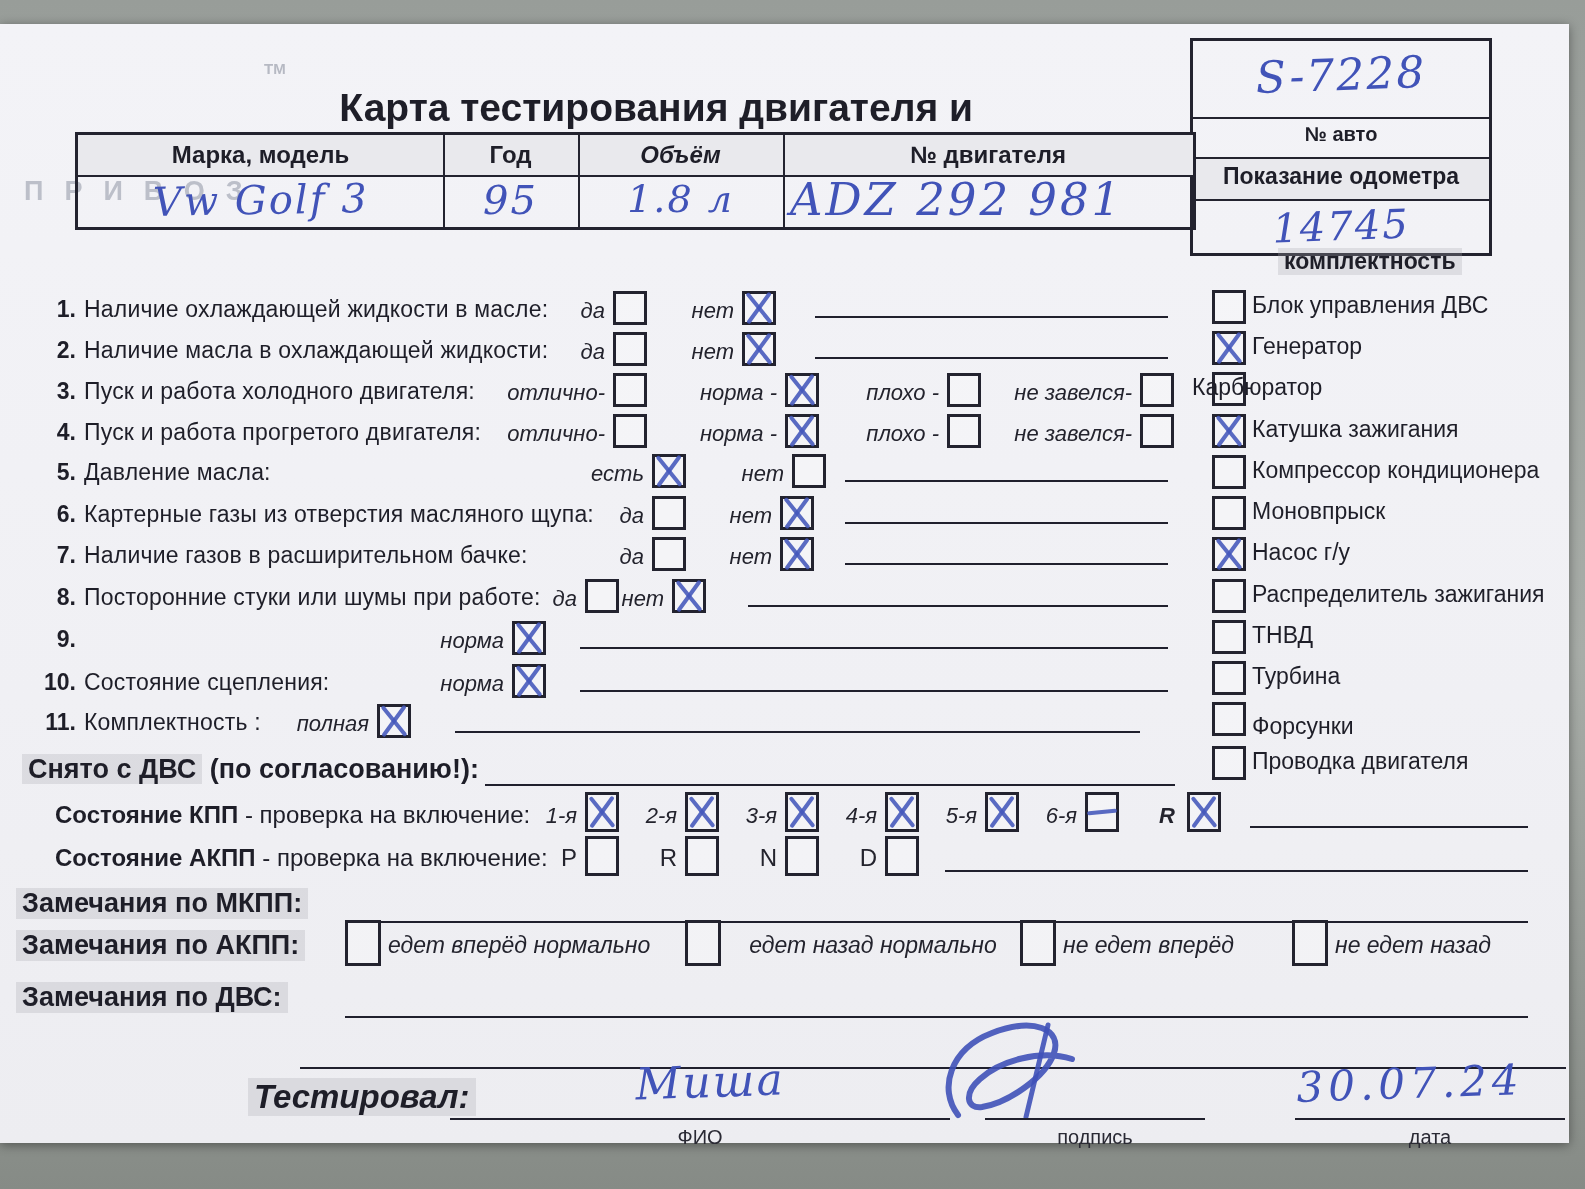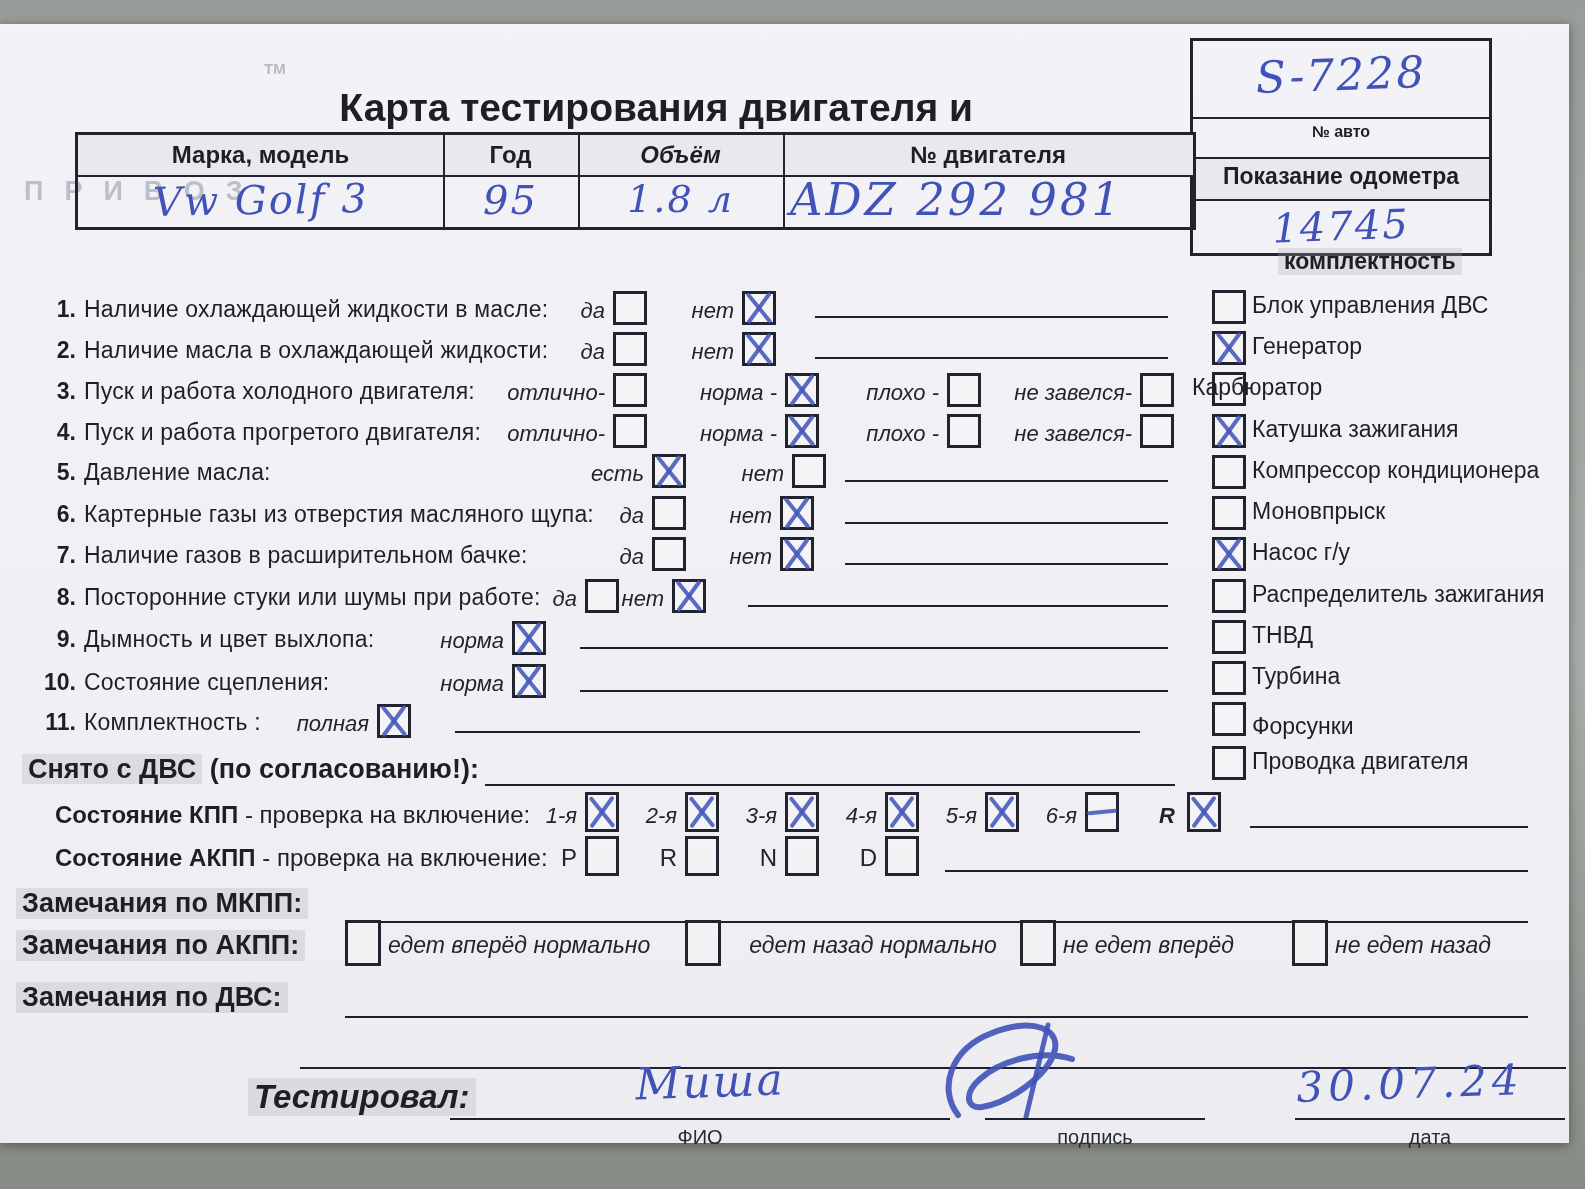--- a/index.html
+++ b/index.html
@@ -67,21 +67,21 @@
   <div class="logo-sub">ПРИВОЗ</div>
 
   <div class="abs b" style="left:253px;top:62px;width:720px;text-align:right;font-size:39px;">Карта тестирования двигателя  и КПП</div>
 
   <div class="tbl" style="left:1190px;top:14px;width:296px;height:212px;">
     <div class="rowbg" style="top:116px;height:42px;"></div>
     <div class="hline" style="top:76px;"></div>
     <div class="hline" style="top:116px;"></div>
     <div class="hline" style="top:158px;"></div>
     <div class="abs hw" style="left:0;width:100%;top:8px;text-align:center;font-size:44px;transform:rotate(-2deg);">S-7228</div>
-    <div class="abs b" style="left:0;width:100%;top:82px;text-align:center;font-size:16px;">№ авто</div>
+    <div class="abs b" style="left:0;width:100%;top:82px;text-align:center;font-size:20px;">№ авто</div>
     <div class="abs b" style="left:0;width:100%;top:122px;text-align:center;font-size:23px;">Показание одометра</div>
     <div class="abs hw" style="left:0;width:100%;top:162px;text-align:center;font-size:40px;transform:rotate(-2deg);">14745</div>
   </div>
 
   <div class="tbl" style="left:75px;top:108px;width:1115px;height:92px;">
     <div class="rowbg" style="top:0;height:40px;"></div>
     <div class="hline" style="top:40px;"></div>
     <div class="vline" style="left:365px;"></div>
     <div class="vline" style="left:500px;"></div>
     <div class="vline" style="left:705px;"></div>
@@ -186,21 +186,20 @@
 
   <span class="li-num" style="top:560px;">8.</span>
   <span class="li-text" style="top:560px;">Посторонние стуки или шумы при работе:</span>
   <span class="opt" style="left:431px;top:562px;width:146px;">да</span>
   <span class="cb" style="left:585px;top:555px;" data-mark-value="none"></span>
   <span class="opt" style="left:518px;top:562px;width:146px;">нет</span>
   <span class="cb" style="left:672px;top:555px;" data-mark-value="x"></span>
   <span class="ln" style="left:748px;width:420px;top:581px;"></span>
 
   <span class="li-num" style="top:602px;">9.</span>
-  <span class="li-text" style="top:602px;">Дымность и цвет выхлопа:</span>
   <span class="opt" style="left:358px;top:604px;width:146px;">норма</span>
   <span class="cb" style="left:512px;top:597px;" data-mark-value="x"></span>
   <span class="ln" style="left:580px;width:588px;top:623px;"></span>
 
   <span class="li-num" style="top:645px;">10.</span>
   <span class="li-text" style="top:645px;">Состояние сцепления:</span>
   <span class="opt" style="left:358px;top:647px;width:146px;">норма</span>
   <span class="cb" style="left:512px;top:640px;" data-mark-value="x"></span>
   <span class="ln" style="left:580px;width:588px;top:666px;"></span>
 

